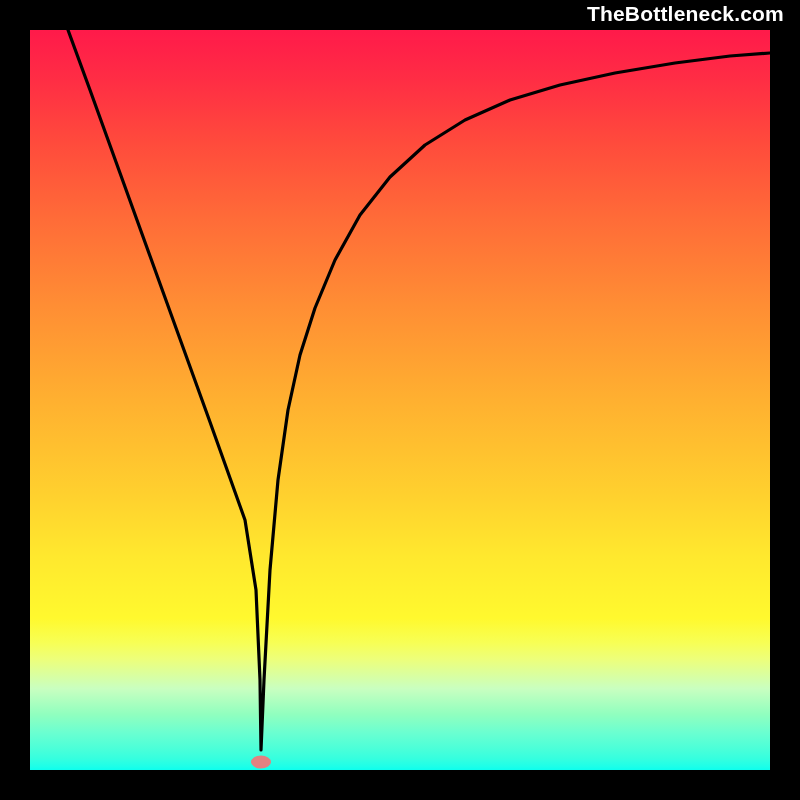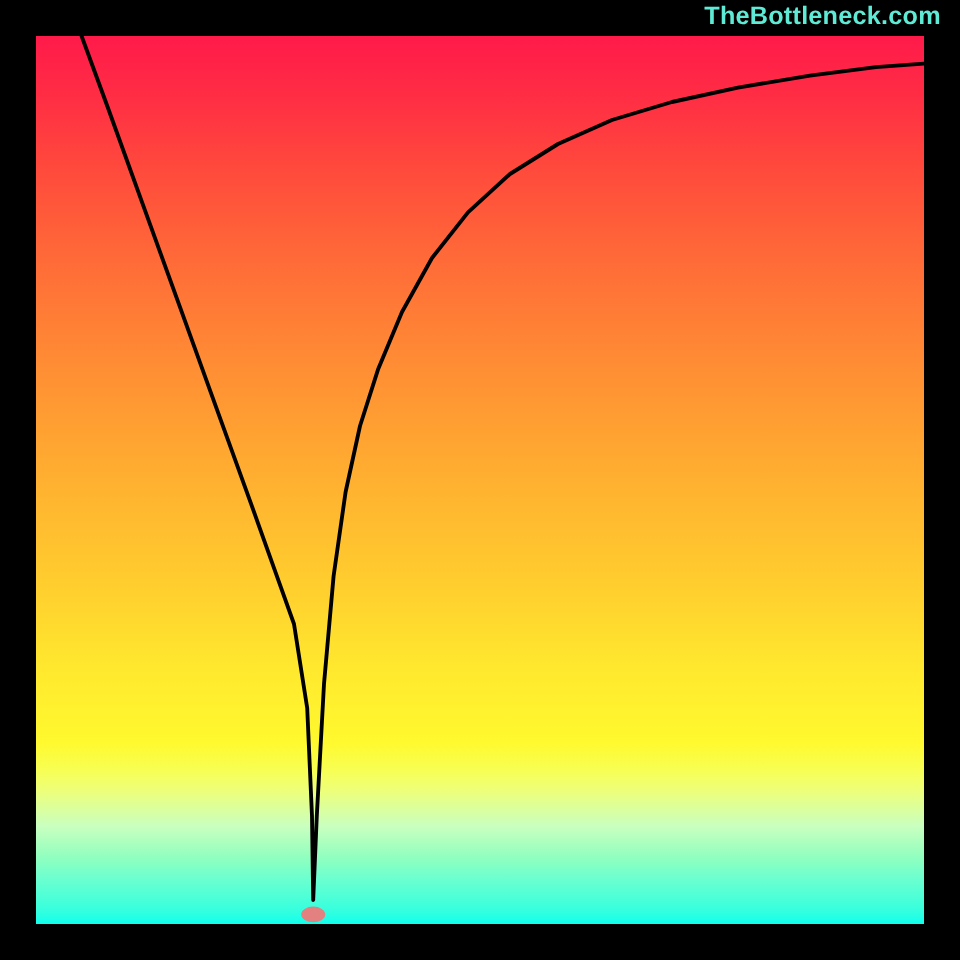--- a/index.html
+++ b/index.html
@@ -14,21 +14,21 @@
   .frame {
     position: relative;
     width: 800px;
     height: 800px;
     background: #000;
   }
   .watermark {
     position: absolute;
     top: 2px;
     right: 16px;
-    color: #5eead4;
+    color: #ffffff;
     font-weight: 700;
     font-size: 21px;
     letter-spacing: 0.2px;
     z-index: 4;
   }
   .plot {
     position: absolute;
     top: 30px;
     left: 30px;
     width: 740px;

